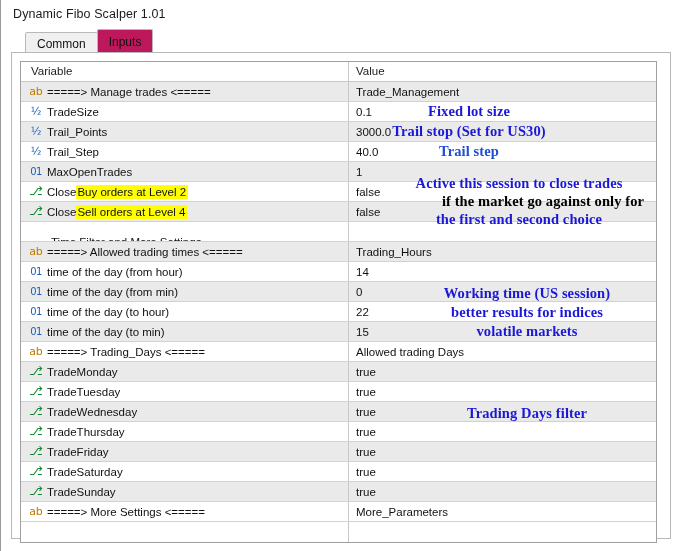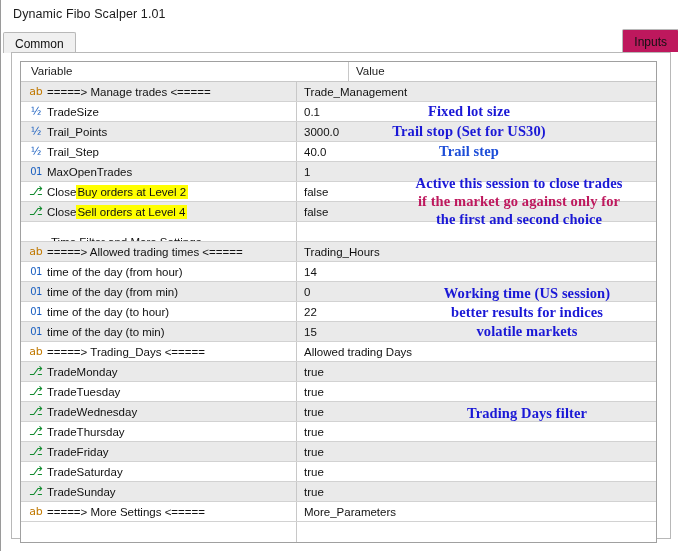--- a/index.html
+++ b/index.html
@@ -25,24 +25,23 @@
     background: #ffffff;
     font-size: 12.5px;
     color: #1b1b1b;
     letter-spacing: .1px;
   }
 
   
   .tabstrip {
     position: relative;
     height: 22px;
-    margin: 0 0 0 2px;
+    margin: 0 0 0 24px;
     display: flex;
     align-items: flex-end;
-    justify-content: space-between;
   }
   .tab {
     height: 21px;
     padding: 3px 11px 0 11px;
     font-size: 12px;
     color: #111;
     background: #f0f0f0;
     border: 1px solid #b8b8b8;
     border-bottom: none;
     border-radius: 2px 2px 0 0;
@@ -96,21 +95,21 @@
     border-bottom: 1px solid #d2d2d2;
     font-size: 11.5px;
     color: #111;
     position: relative;
   }
   .row:last-child { border-bottom: none; }
   .row.alt { background: #eaeaea; }
   .row.plain { background: #ffffff; }
 
   .cell-var {
-    width: 276px;
+    width: 328px;
     display: flex;
     align-items: center;
     padding-left: 5px;
     border-right: 1px solid #c8c8c8;
     overflow: hidden;
     white-space: nowrap;
   }
   .cell-val {
     flex: 1;
     display: flex;
@@ -390,21 +389,21 @@
             </div>
           </div>
         </div>
     </div>
 
     <div id="anno-layer">
         <div class="anno" style="left: 457px; top: 48px; transform: translateX(-50%); color: rgb(26, 24, 214);">Fixed lot size</div>
         <div class="anno" style="left: 457px; top: 68px; transform: translateX(-50%); color: rgb(26, 24, 214);">Trail stop (Set for US30)</div>
         <div class="anno" style="left: 457px; top: 88px; transform: translateX(-50%); color: #1d4ed8;">Trail step</div>
         <div class="anno" style="left: 507px; top: 120px; transform: translateX(-50%); color: rgb(26, 24, 214);">Active this session to close trades</div>
-        <div class="anno" style="left: 507px; top: 138px; transform: translateX(-50%); color: #be185d;">if the market go against only for</div>
+        <div class="anno" style="left: 531px; top: 138px; transform: translateX(-50%); color: #000000;">if the market go against only for</div>
         <div class="anno" style="left: 507px; top: 156px; transform: translateX(-50%); color: rgb(26, 24, 214);">the first and second choice</div>
         <div class="anno" style="left: 515px; top: 230px; transform: translateX(-50%); color: rgb(26, 24, 214);">Working time (US session)</div>
         <div class="anno" style="left: 515px; top: 249px; transform: translateX(-50%); color: rgb(26, 24, 214);">better results for indices</div>
         <div class="anno" style="left: 515px; top: 268px; transform: translateX(-50%); color: rgb(26, 24, 214);">volatile markets</div>
         <div class="anno" style="left: 515px; top: 350px; transform: translateX(-50%); color: rgb(26, 24, 214);">Trading Days filter</div>
       </div>
   </div>
 
 </div>
 

